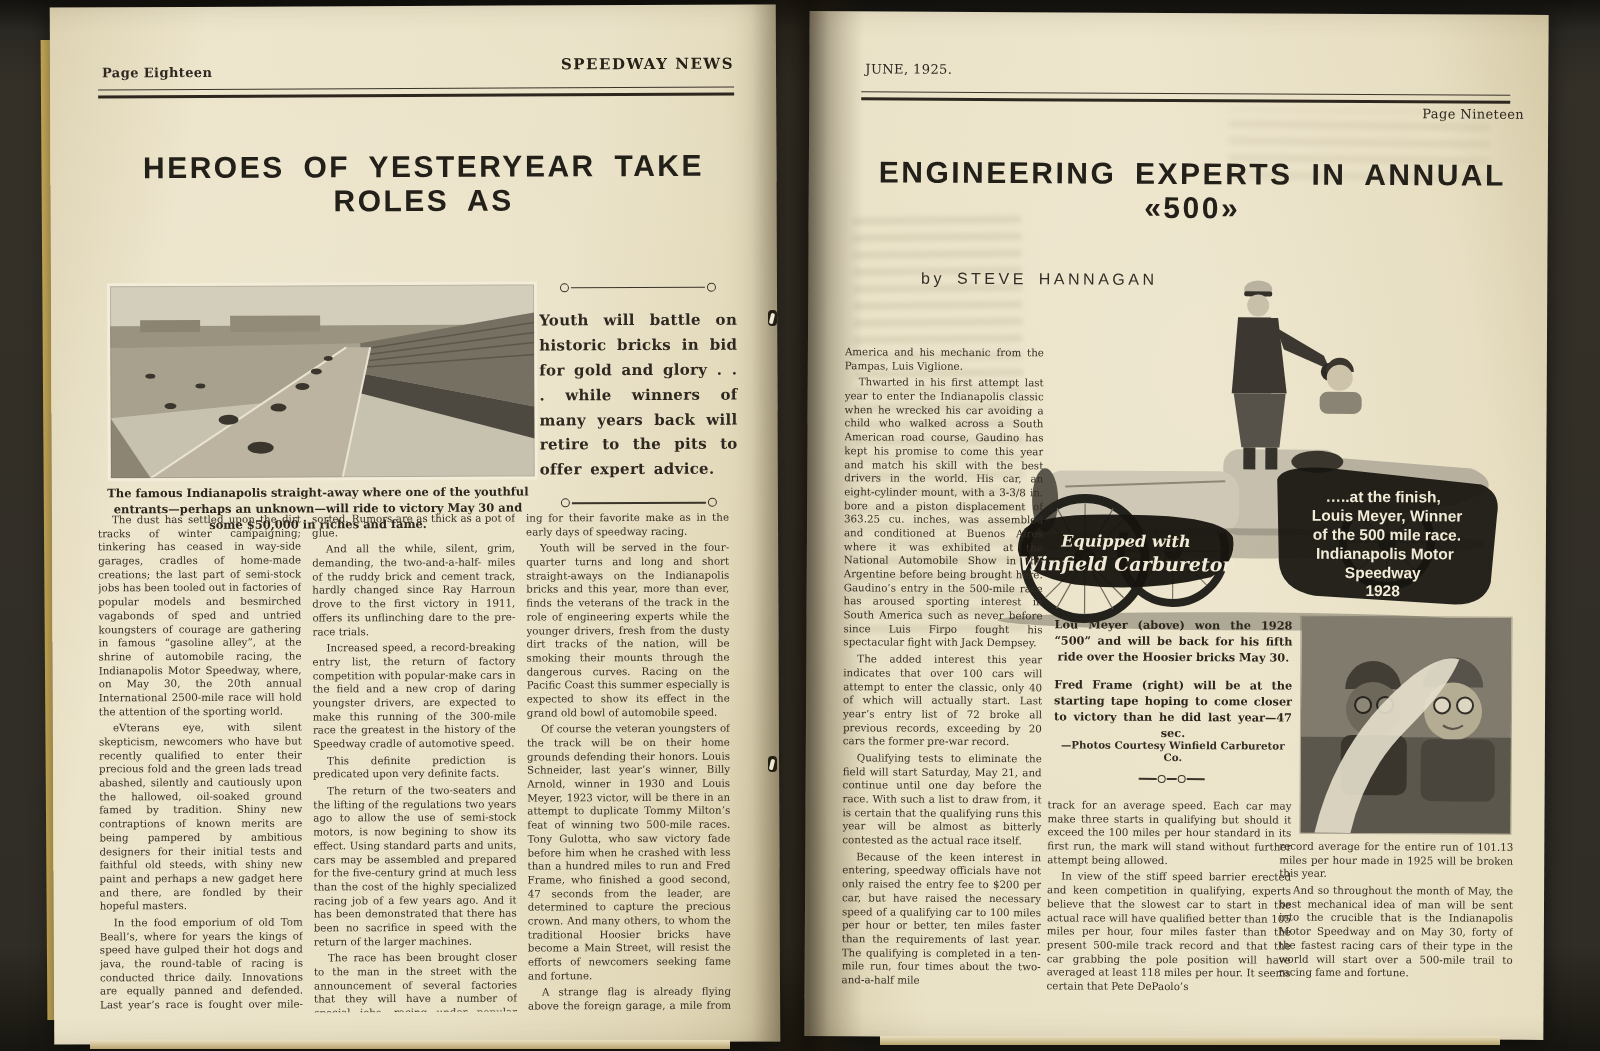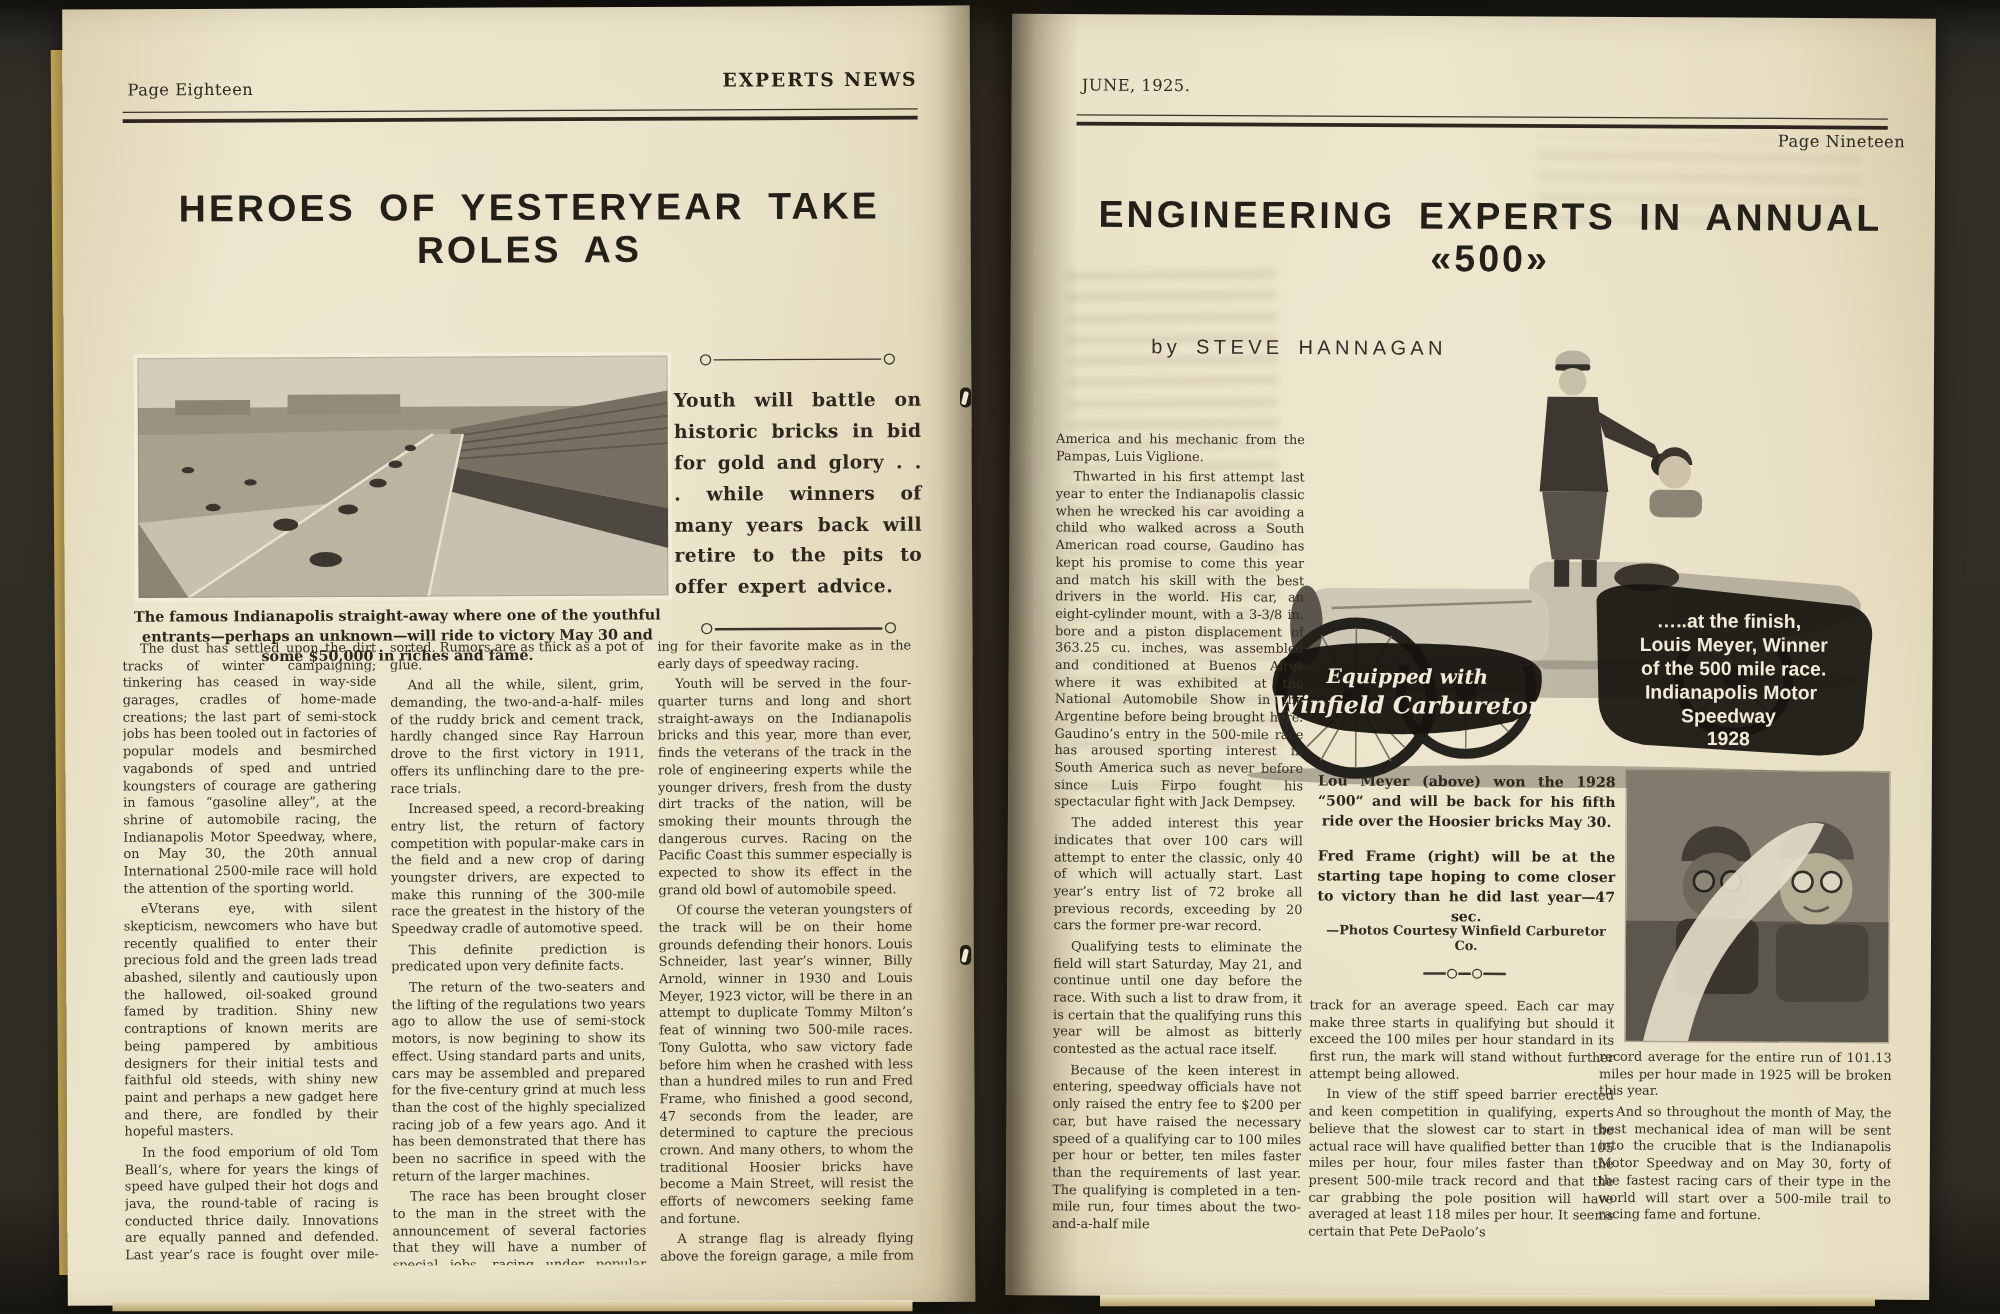--- a/index.html
+++ b/index.html
@@ -72,22 +72,22 @@
 </head>
 <body>
 
 <div class="stage">
 
   <div class="under" style="left:44px;top:40px;width:22px;height:980px;transform:rotate(-0.4deg);"></div>
   <div class="edge-strip" style="left:90px;top:1040px;width:640px;"></div>
   <div class="edge-strip" style="left:880px;top:1036px;width:620px;"></div>
 
   <div class="page page-left">
-    <div class="pg-label" style="left:52px;top:58px;">Page Eighteen</div>
-    <div class="masthead" style="right:42px;top:50px;">EXPERTS NEWS</div>
+    <div class="pg-label" style="left:52px;top:58px;font-weight:bold;">Page Eighteen</div>
+    <div class="masthead" style="right:42px;top:50px;">SPEEDWAY NEWS</div>
     <div class="rules" style="left:48px;right:42px;top:82px;"></div>
 
     <div class="headline" style="left:56px;right:36px;top:144px;">HEROES OF YESTERYEAR TAKE ROLES AS</div>
 
     <div class="photoframe" style="left:56px;top:276px;width:424px;height:192px;">
       <svg width="424" height="192" viewBox="0 0 424 192">
         <rect x="0" y="0" width="424" height="192" fill="#c7c1af"></rect>
         <rect x="0" y="0" width="424" height="50" fill="#d3cdbb"></rect>
         <rect x="0" y="40" width="424" height="22" fill="#99937f"></rect>
         <rect x="30" y="34" width="60" height="12" fill="#8a8470"></rect>

